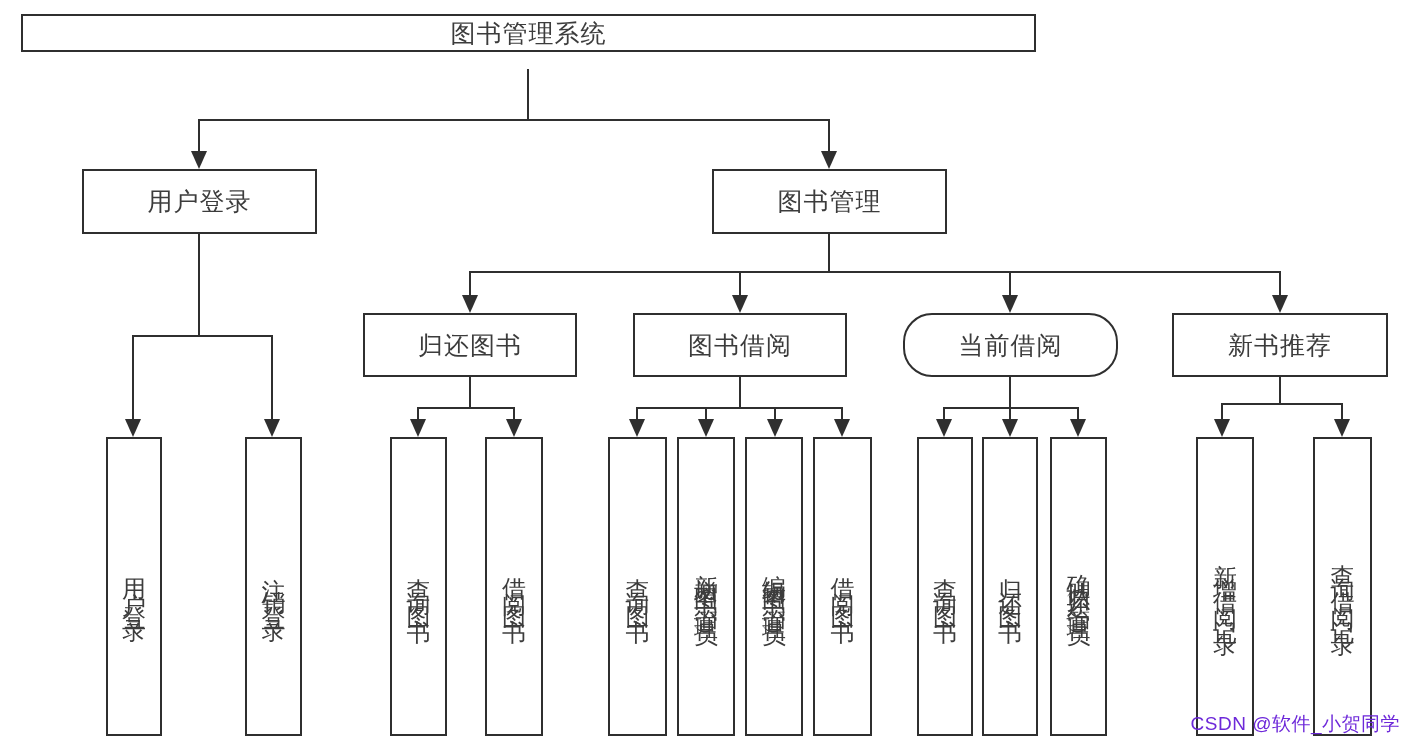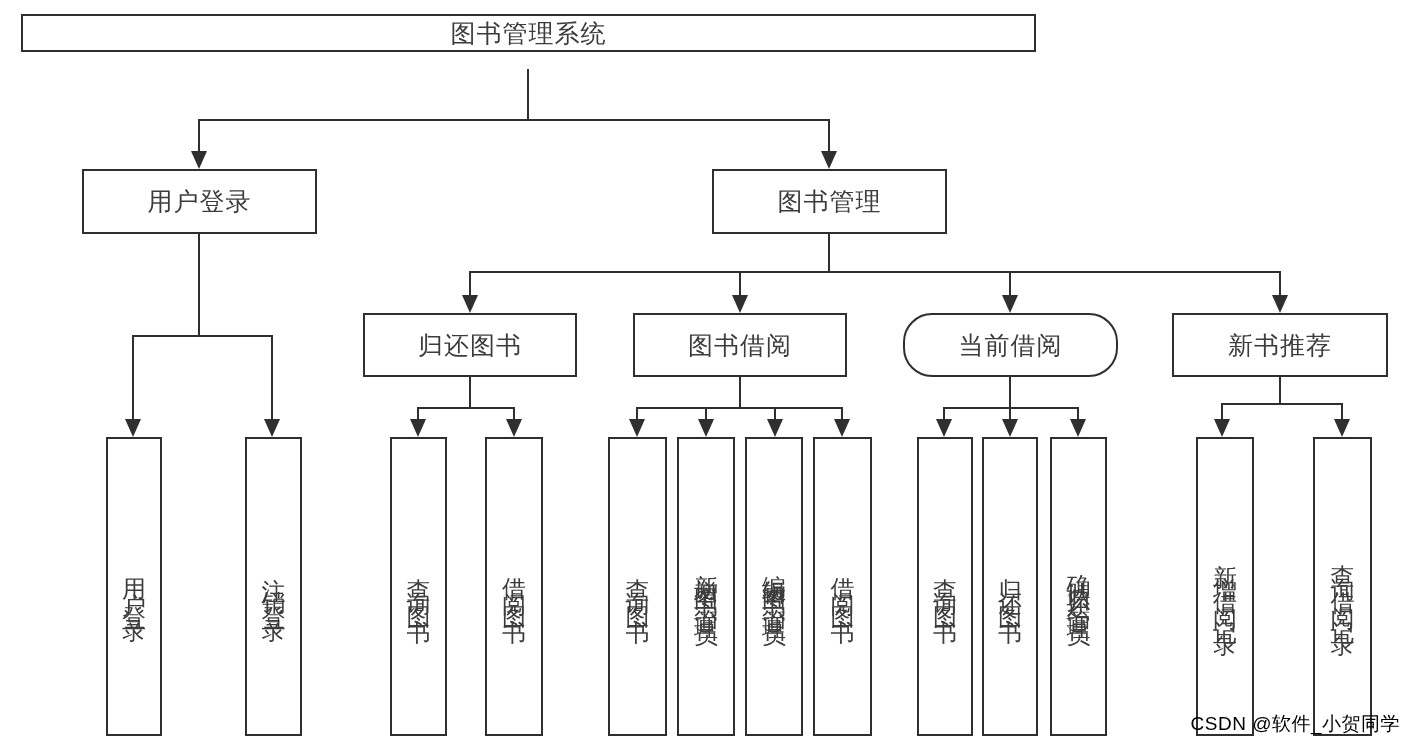--- a/index.html
+++ b/index.html
@@ -50,21 +50,21 @@
     color: #3c3c3c;
   }
   .leaf-label.long {
     letter-spacing: 7px;
   }
   .watermark {
     position: absolute;
     top: 711px;
     right: 5px;
     font-size: 19px;
-    color: #000000;
+    color: #6d28d9;
     letter-spacing: 0.5px;
     white-space: nowrap;
   }
 </style>
 </head>
 <body>
 
 <div class="stage">
 
   <svg class="connectors" width="1405" height="747" viewBox="0 0 1405 747">

